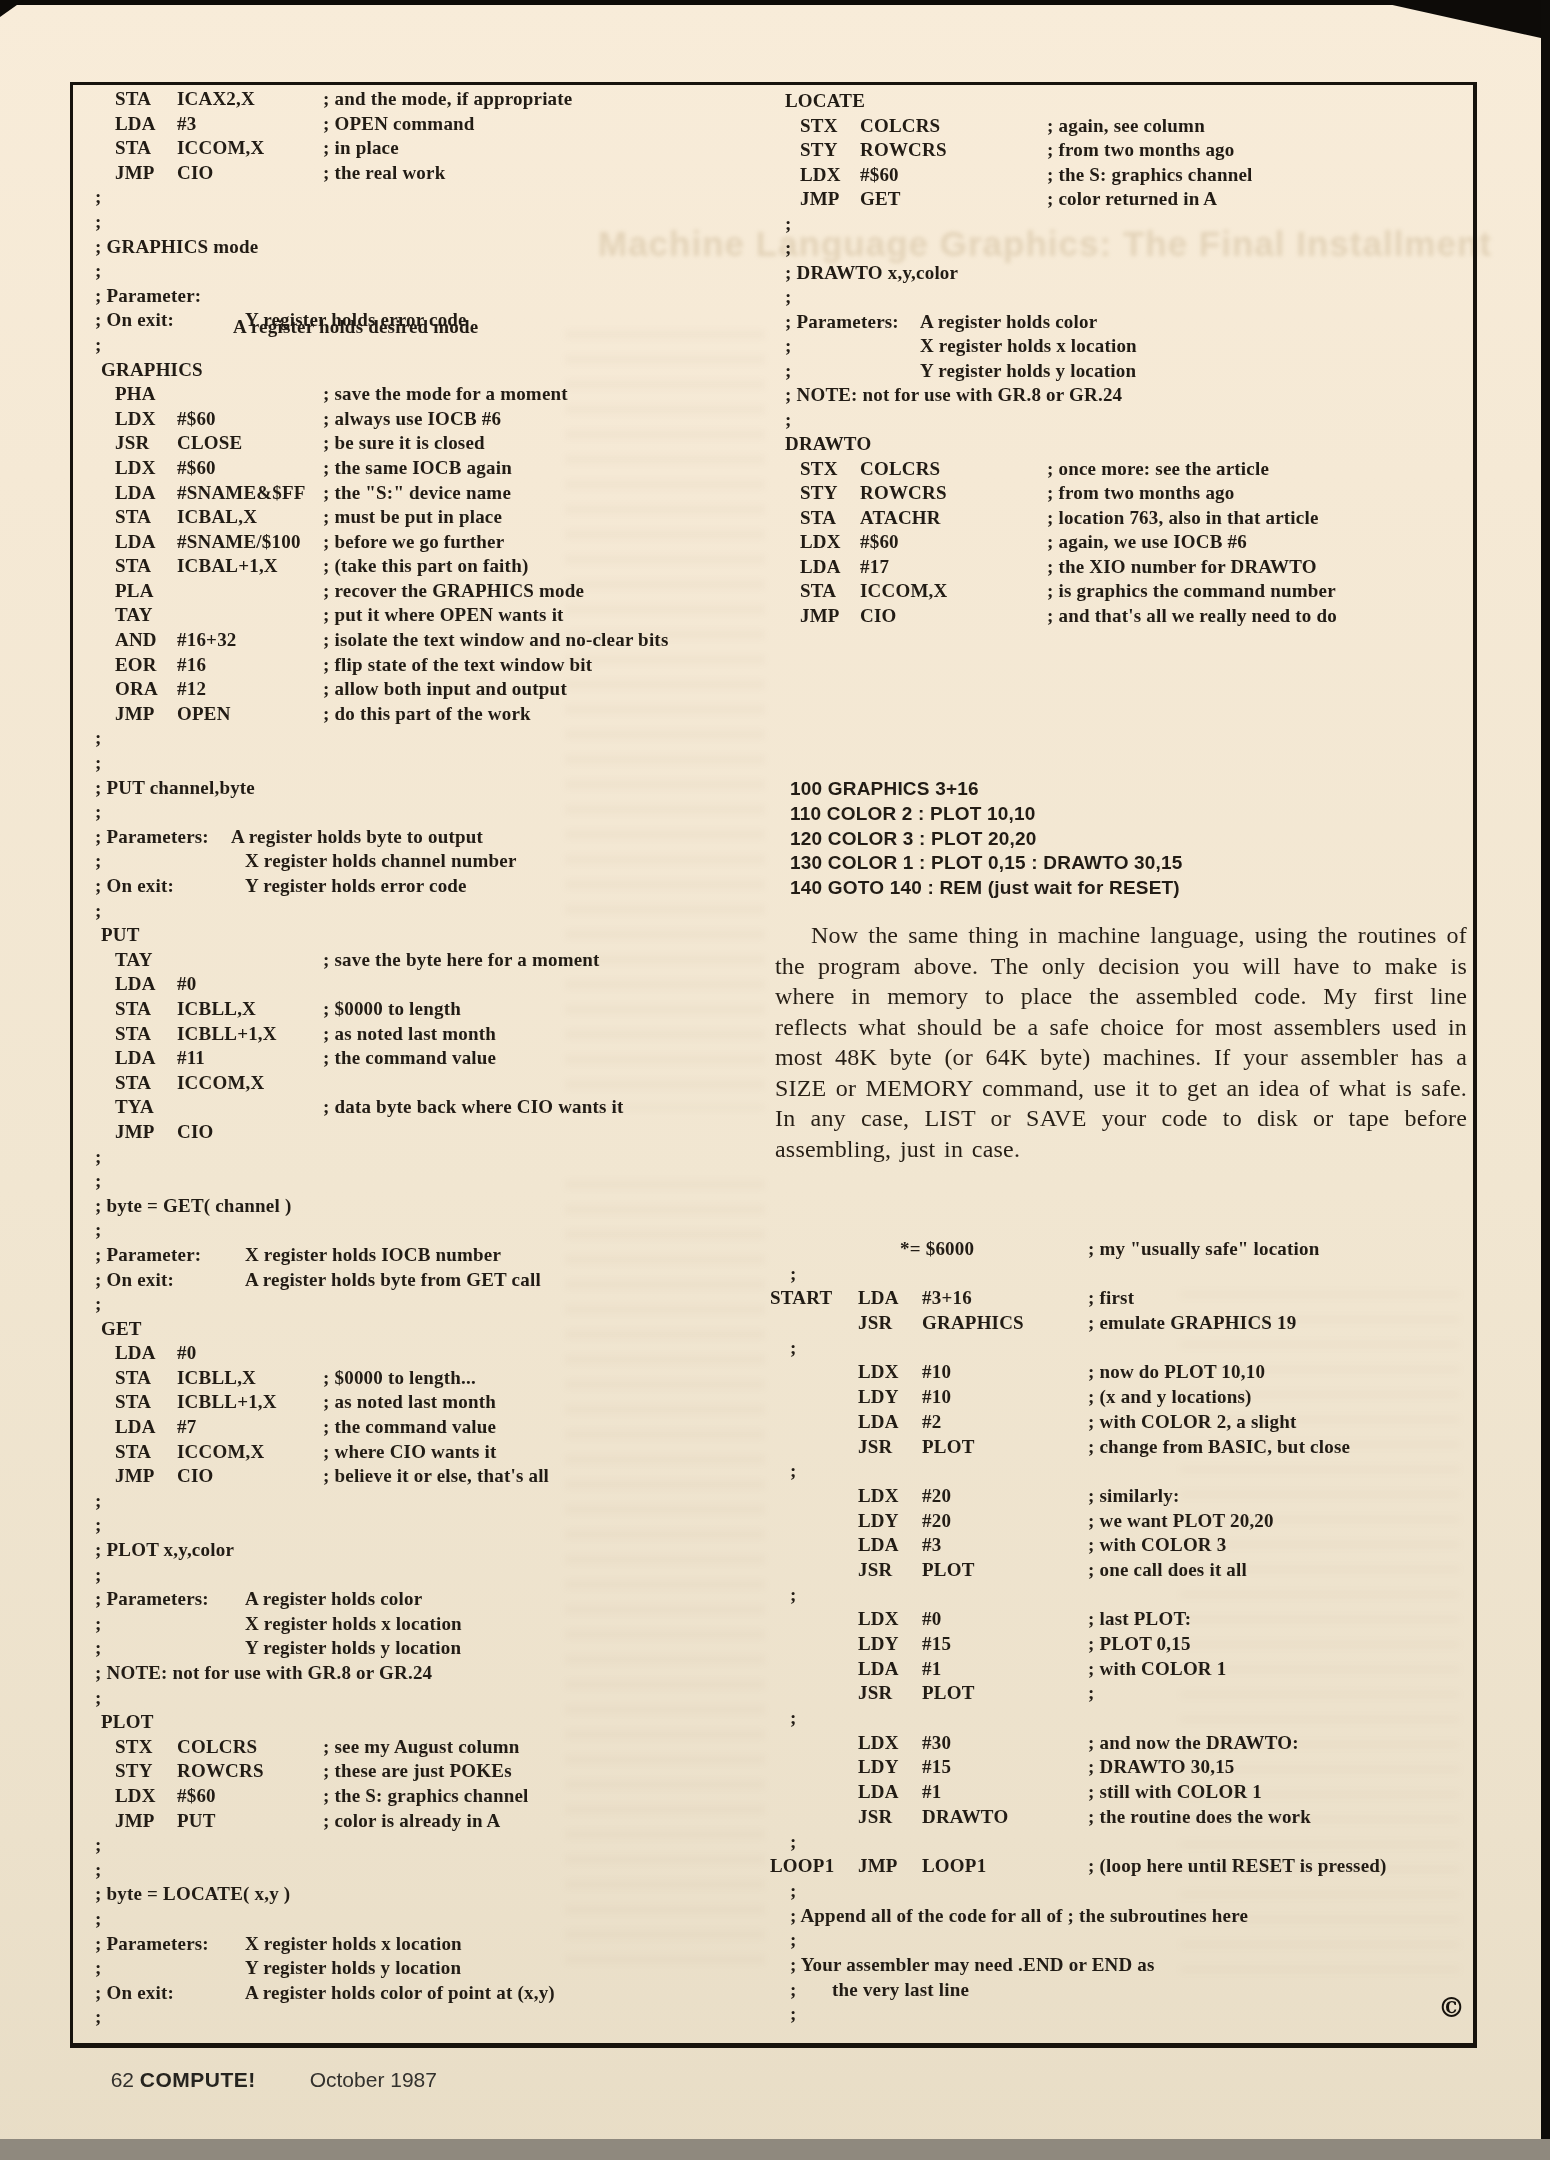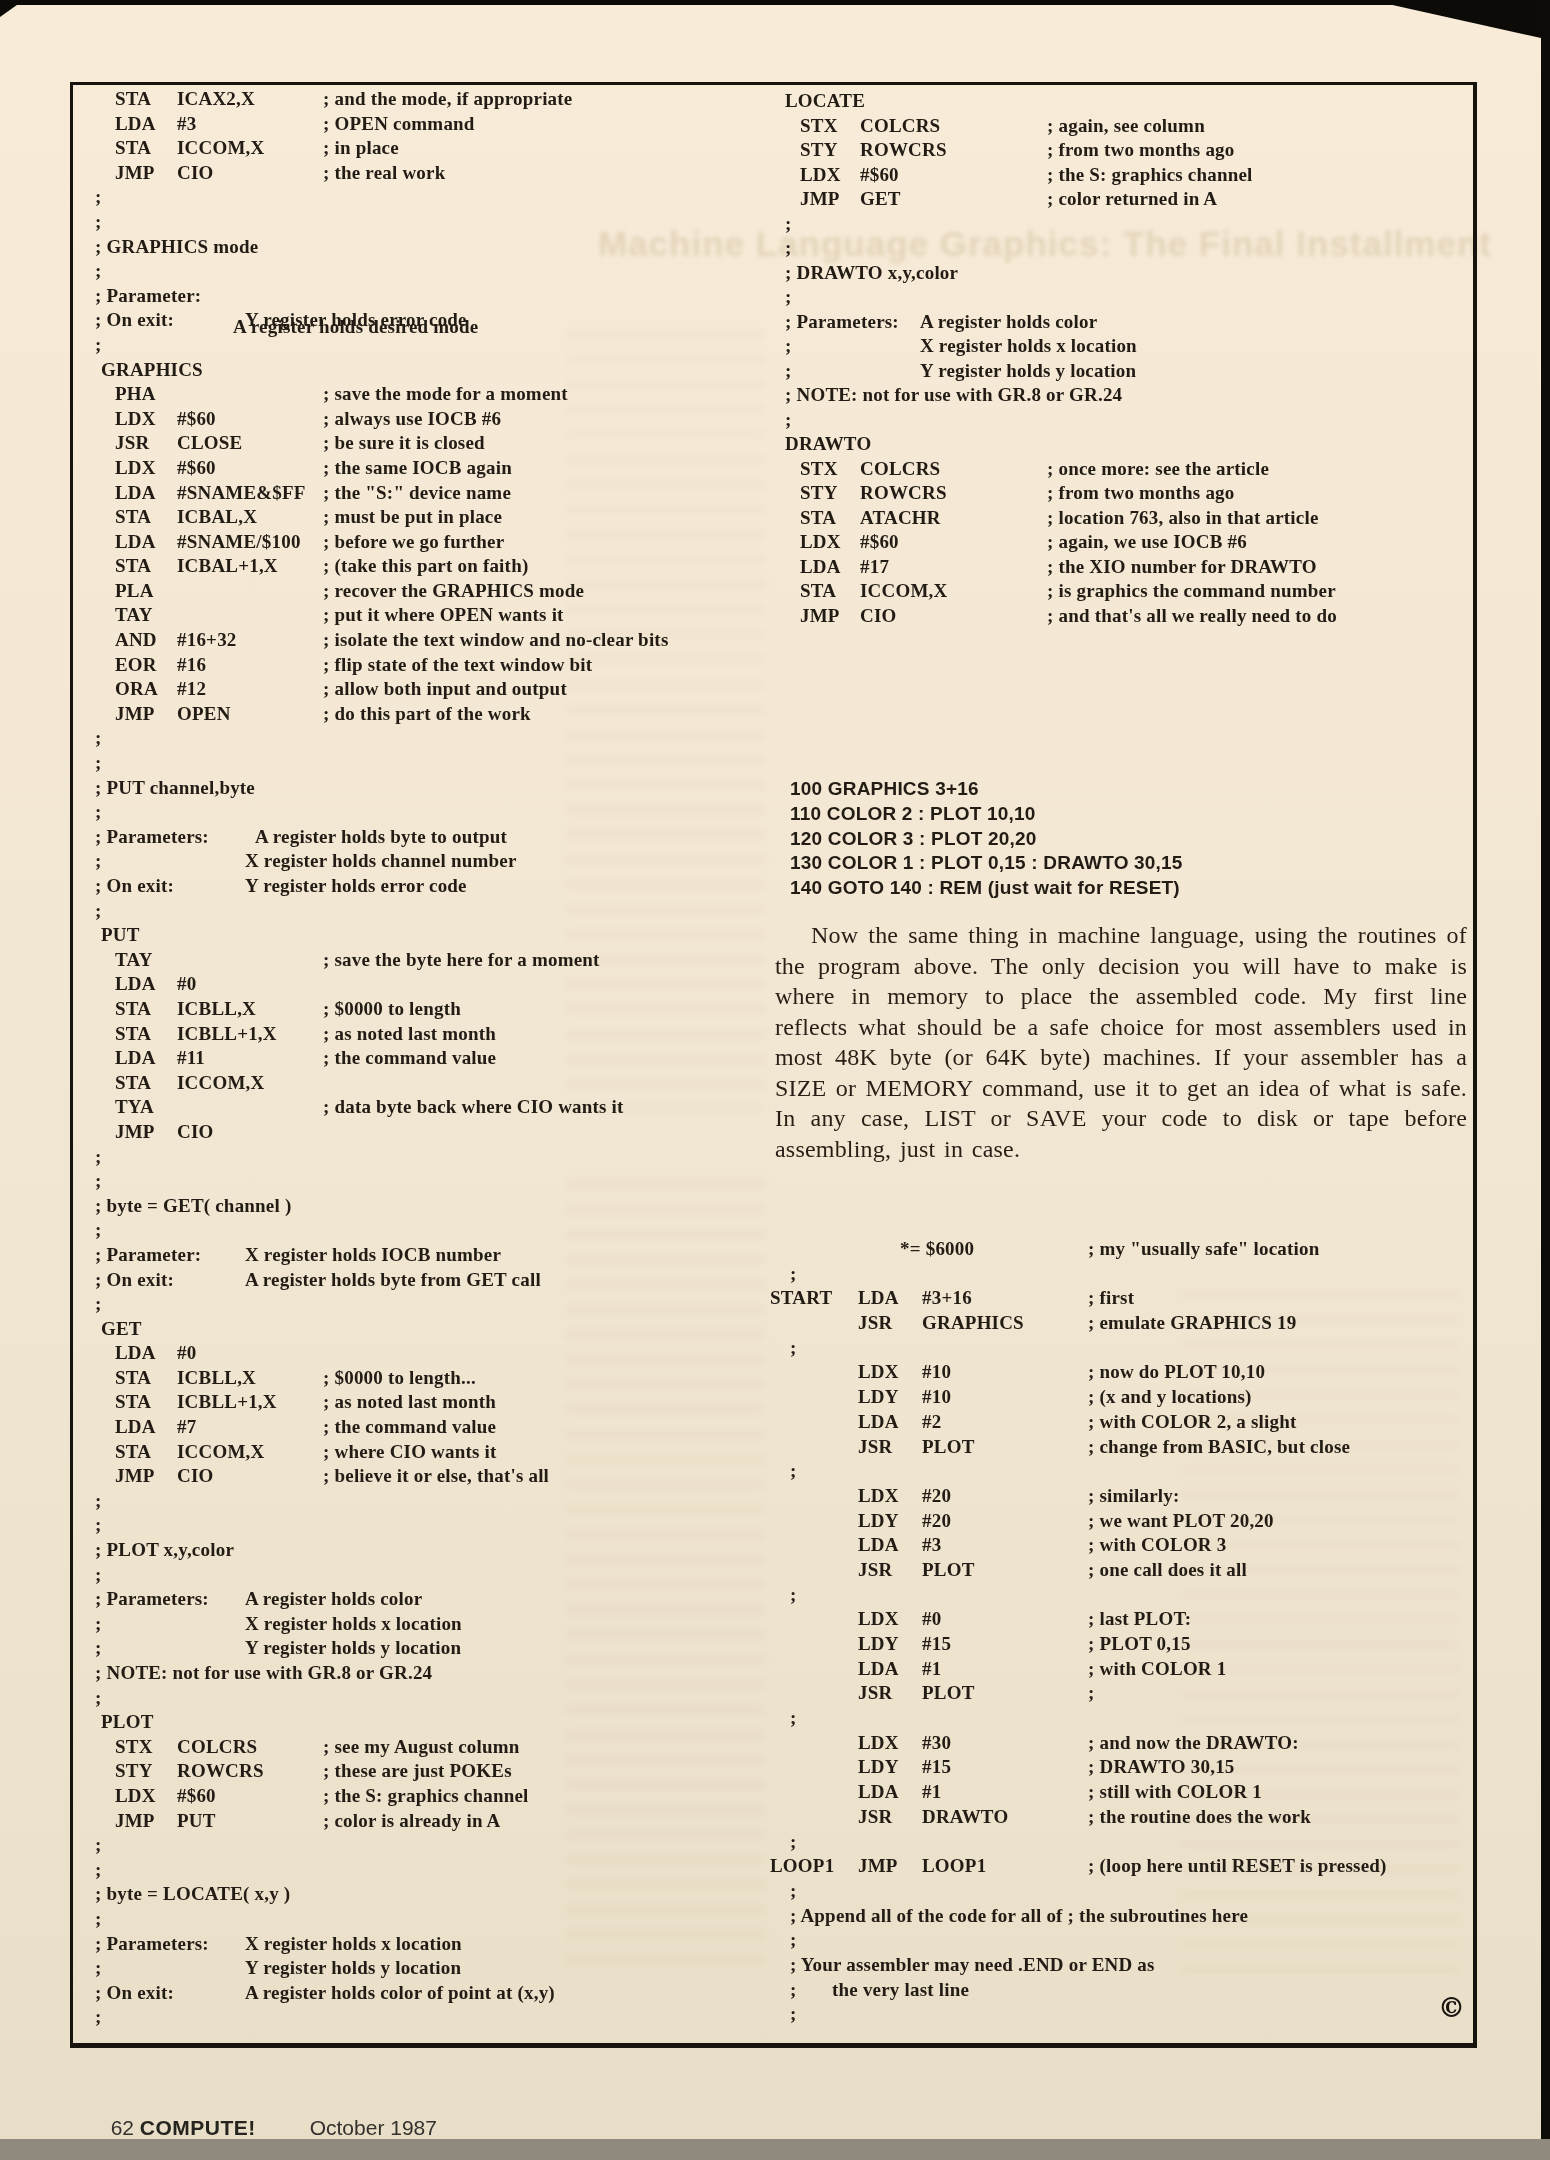--- a/index.html
+++ b/index.html
@@ -40,21 +40,21 @@
   .basic{position:absolute;left:790px;top:778px;font-family:Liberation Sans, sans-serif;
          font-weight:700;font-size:19px;color:#221c15;}
   .basic div{height:24.8px;white-space:pre;letter-spacing:.2px;}
   .endmark{position:absolute;left:1438px;top:1992px;font-family:"DejaVu Serif",serif;
            font-weight:700;font-size:27px;color:#17130d;}
   .footer{position:absolute;left:88px;top:2068px;font-family:"Liberation Sans","DejaVu Sans",sans-serif;
           font-size:21px;color:#33312d;}
   .footer span{margin-right:0;}
   .f-num{display:inline-block;width:46px;text-align:right;}
   .f-mag{display:inline-block;font-weight:800;letter-spacing:.5px;width:164px;color:#26241f;}
-  .f-date{display:inline-block;margin-top:48px;}
+  .f-date{display:inline-block;}
 </style>
 </head>
 <body>
 
 <div class="page">
 
   <div class="edge-top"></div>
   <div class="corner-tl"></div>
   <div class="corner-tr"></div>
   <div class="edge-right"></div>
@@ -188,21 +188,21 @@
         <span class="c">;</span>
       </div>
       <div class="row">
         <span class="c">; PUT channel,byte</span>
       </div>
       <div class="row">
         <span class="c">;</span>
       </div>
       <div class="row">
         <span class="c">; Parameters:</span>
-        <span class="b" style="left: 160px;">A register holds byte to output</span>
+        <span class="b" style="left: 136px;">A register holds byte to output</span>
       </div>
       <div class="row">
         <span class="c">;</span>
         <span class="b" style="left: 150px;">X register holds channel number</span>
       </div>
       <div class="row">
         <span class="c">; On exit:</span>
         <span class="b" style="left: 150px;">Y register holds error code</span>
       </div>
       <div class="row">

